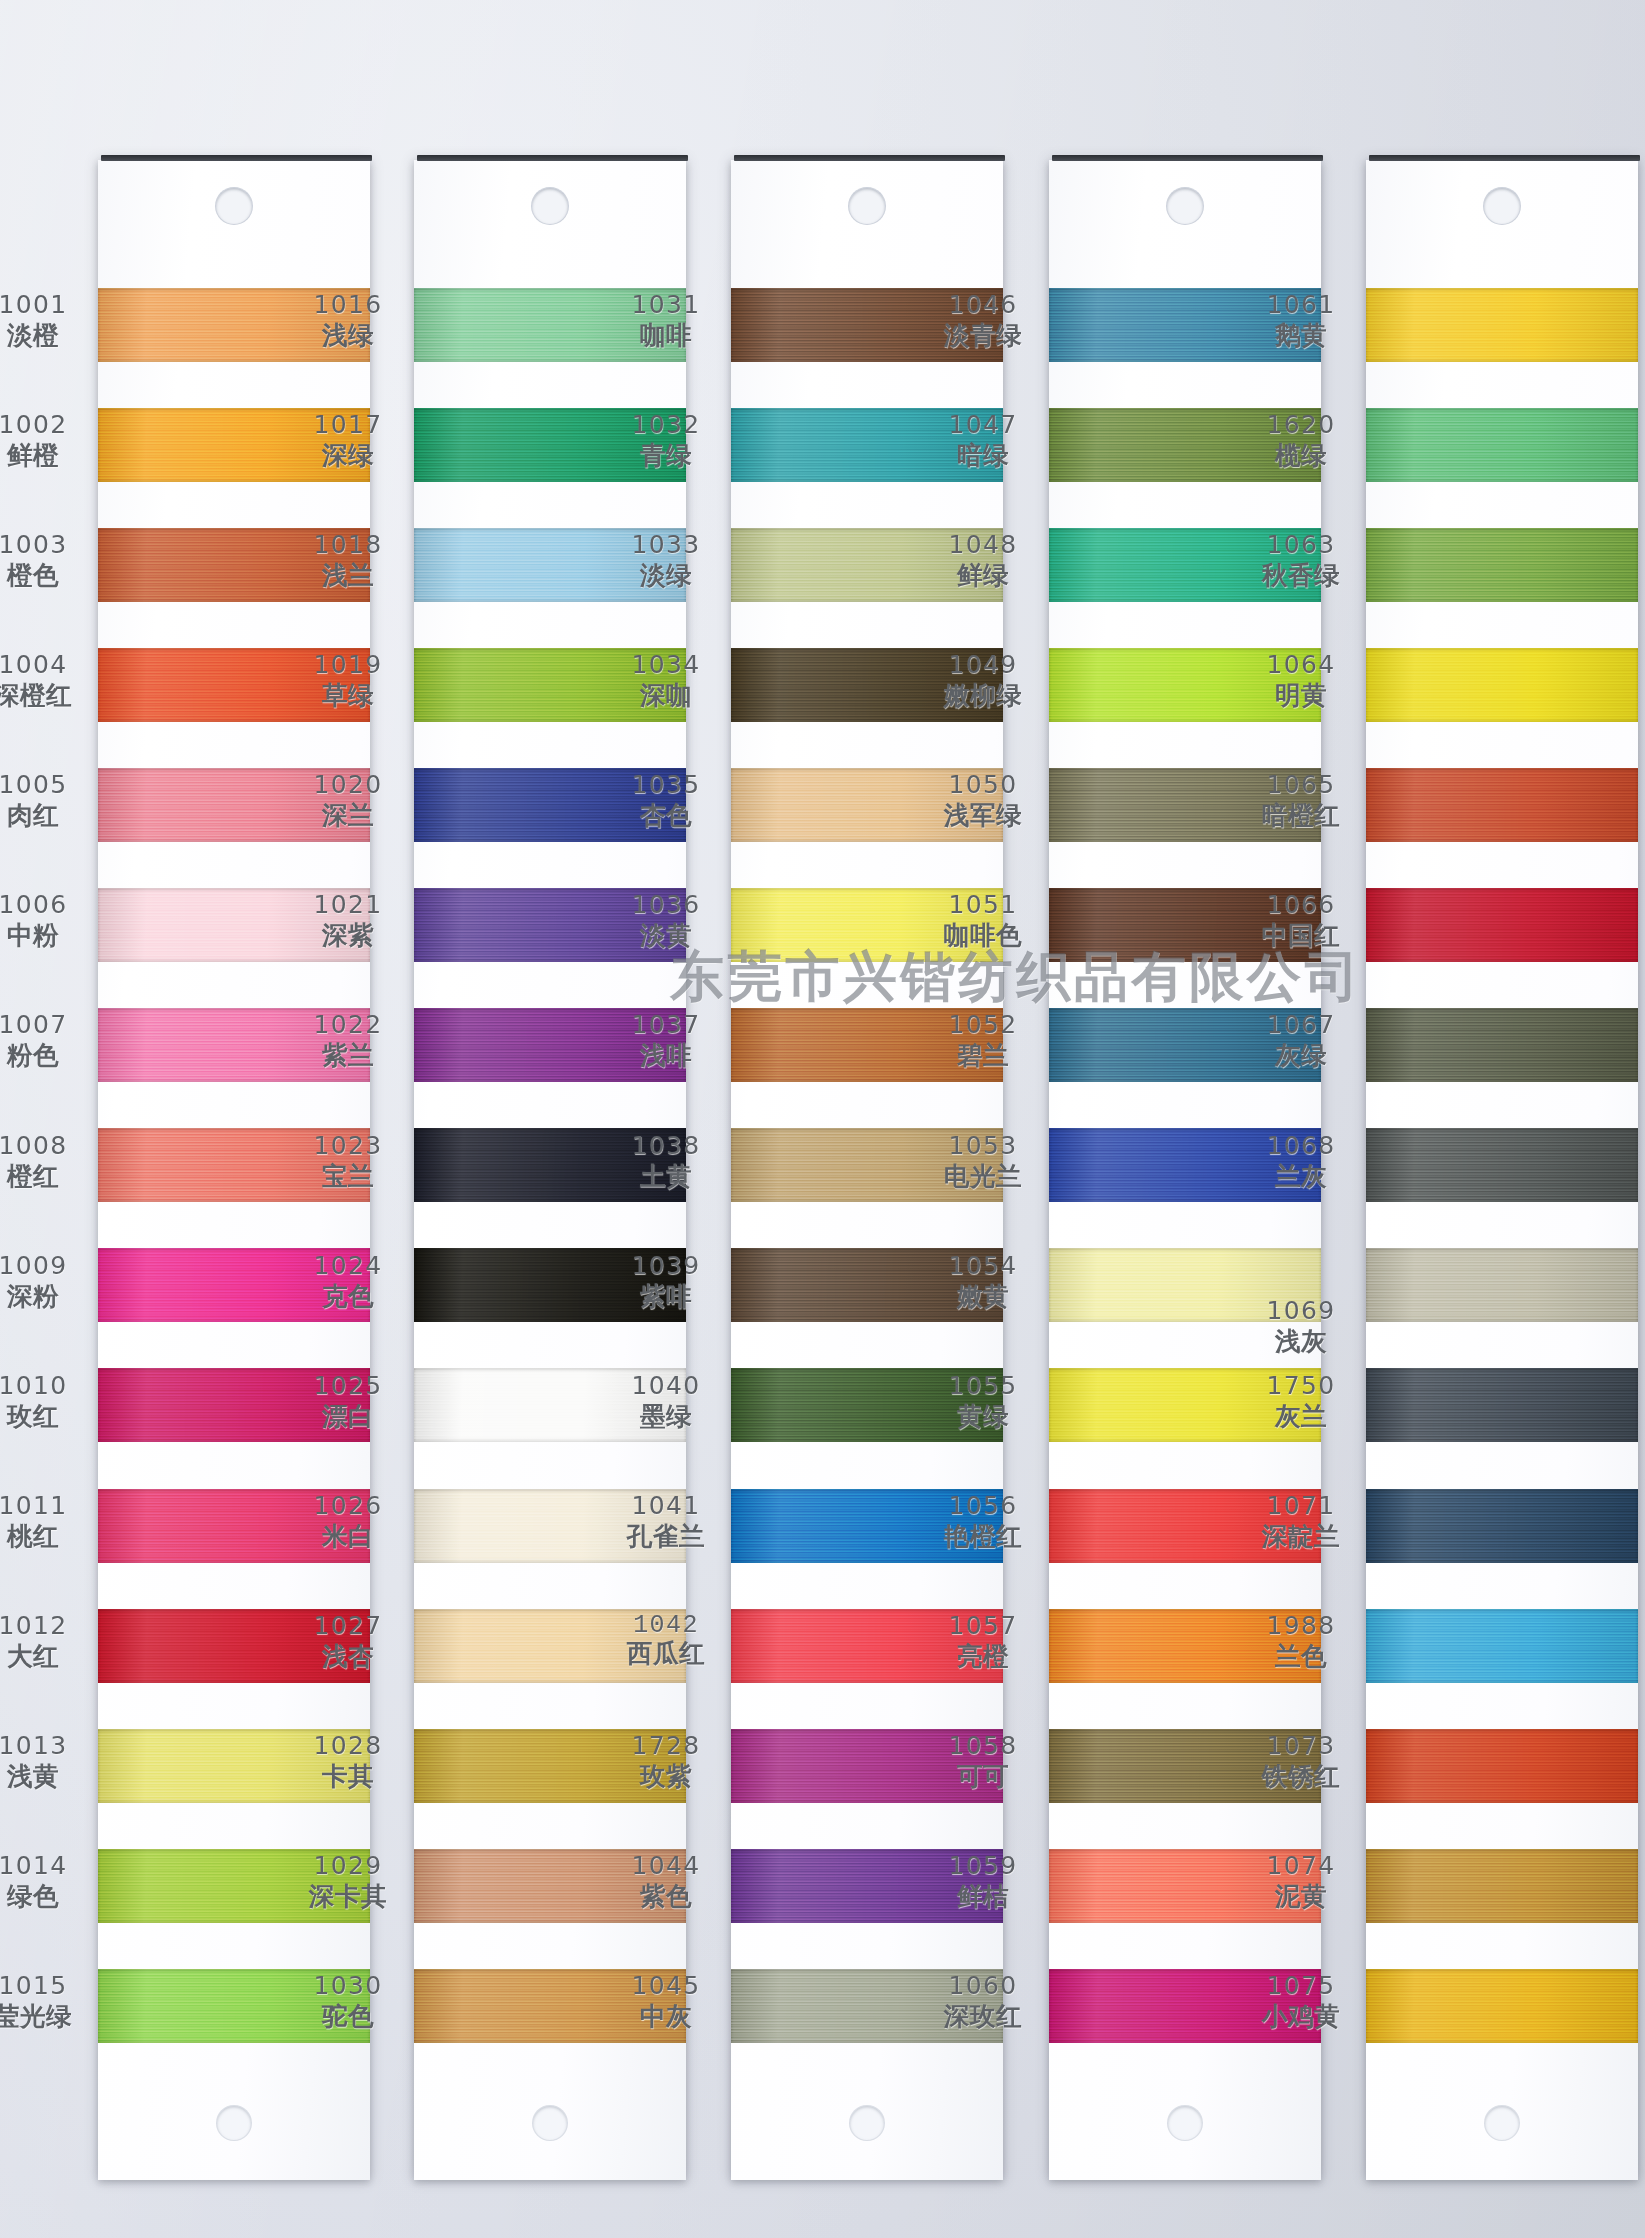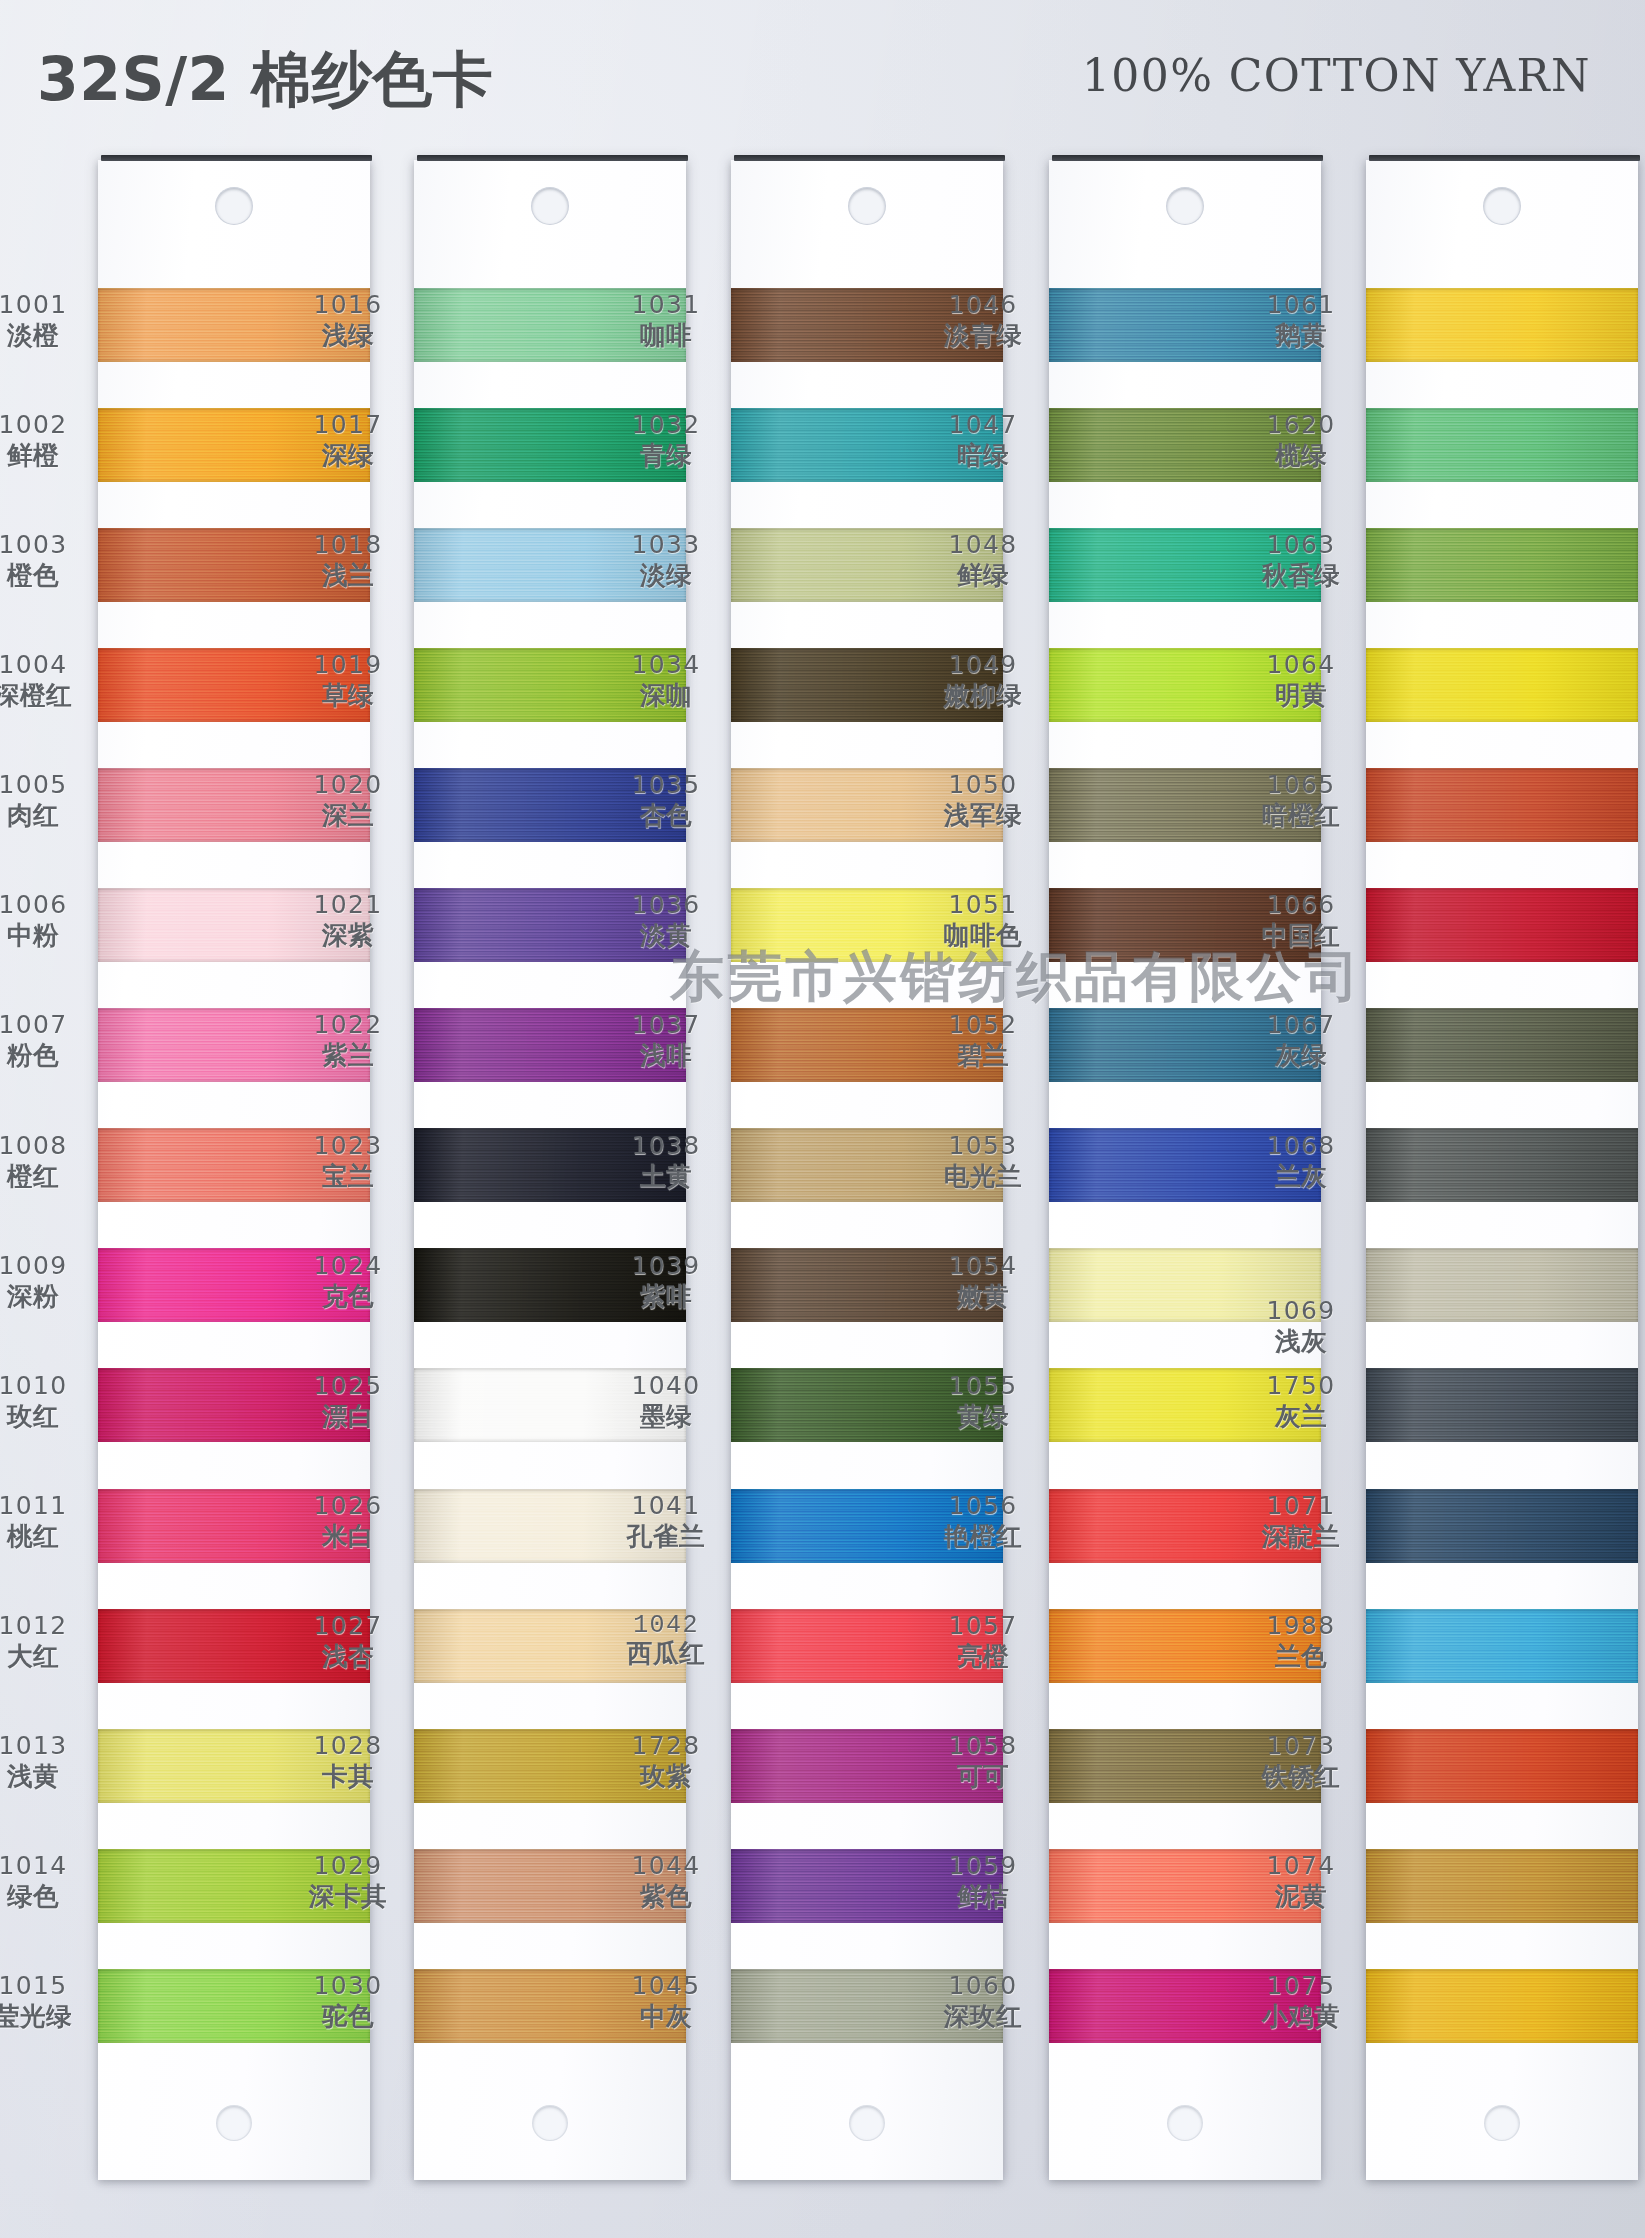--- a/index.html
+++ b/index.html
@@ -109,22 +109,20 @@
     text-shadow:0.5px 0.5px 0.5px rgba(255,255,255,.45);
     white-space:nowrap;pointer-events:none;margin-left:30px;
   }
 </style>
 </head>
 <body>
 
 <div class="board"></div>
 
 <div class="header">
-  <div class="title-main">32S/2 棉纱色卡</div>
-  <div class="title-sub">100% COTTON YARN</div>
 </div>
 
 <div class="cards" id="cards">
     <div class="label" style="left: -24px; top: 285px;">
       <div class="lab-code">1001</div>
       <div class="lab-name">淡橙</div>
     </div>
     <div class="label" style="left: -24px; top: 405px;">
       <div class="lab-code">1002</div>
       <div class="lab-name">鲜橙</div>

